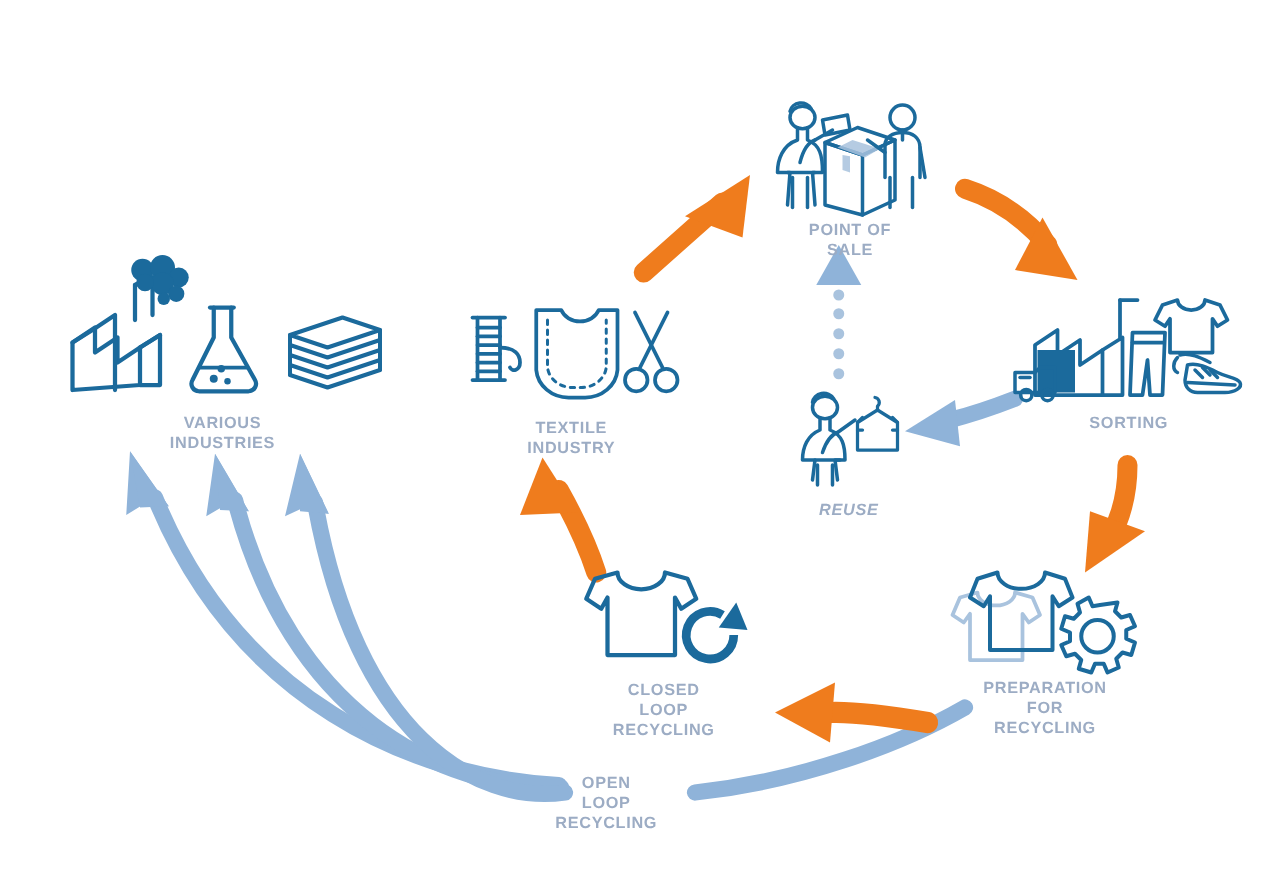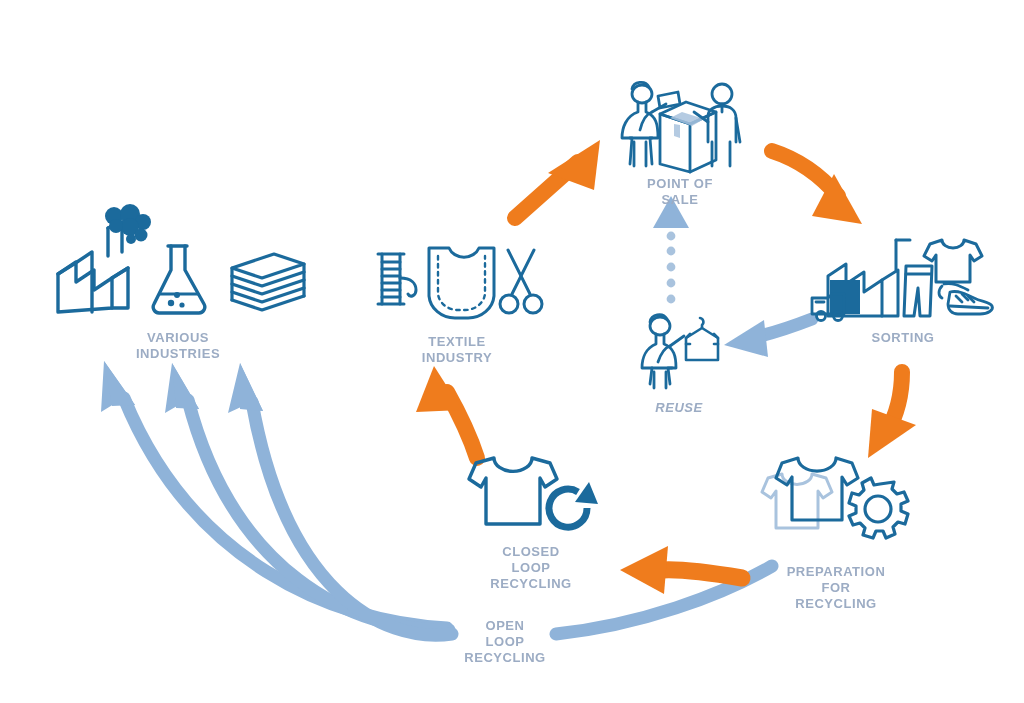--- a/index.html
+++ b/index.html
@@ -284,39 +284,39 @@
         </g>
         <g fill="none" stroke="#1b6a9c" stroke-width="3.2" stroke-linejoin="round">
           <path d="M124,32 L118,33 L115,26 L106,31 L108,38 L103,43 L96,41 L93,51 L100,54 L100,61
                    L93,64 L97,73 L104,71 L109,76 L107,83 L117,86 L120,79 L127,79 L130,86 L139,82
                    L137,75 L142,70 L149,72 L152,62 L145,59 L145,52 L152,49 L148,40 L141,42 L136,37
                    L138,30 Z"></path>
           <circle cx="122" cy="57" r="13"></circle>
         </g>
       </svg>
     </div>
-    <div class="label" style="top:112px;">PREPARATION
+    <div class="label" style="top:90px;">PREPARATION
 FOR RECYCLING</div>
   </div>
 
   <div class="node" style="left:456px;top:452px;width:150px;height:140px;">
     <div class="art">
       <svg width="150" height="84" viewBox="0 0 150 84">
         <g fill="none" stroke="#1b6a9c" stroke-width="3.4" stroke-linejoin="round" stroke-linecap="round">
           <path d="M38,6 L20,11 L13,27 L25,35 L30,26 L30,72 L84,72 L84,26 L89,35 L101,27 L94,11 L76,6
                    a17,12 0 0 1 -38,0 Z"></path>
         </g>
         <g fill="none" stroke="#1b6a9c" stroke-width="7" stroke-linecap="butt">
           <path d="M122,40 a19,19 0 1 0 9,16"></path>
         </g>
         <path d="M133,30 L142,52 L119,50 Z" fill="#1b6a9c"></path>
       </svg>
     </div>
     <div class="label" style="top:92px;">CLOSED LOOP
 RECYCLING</div>
   </div>
 
-  <div class="node" style="left:440px;top:618px;width:130px;height:40px;">
+  <div class="node" style="left:420px;top:618px;width:130px;height:40px;">
     <div class="label" style="top:0px;">OPEN LOOP
 RECYCLING</div>
   </div>
 
 </div>
 
 </body></html>

